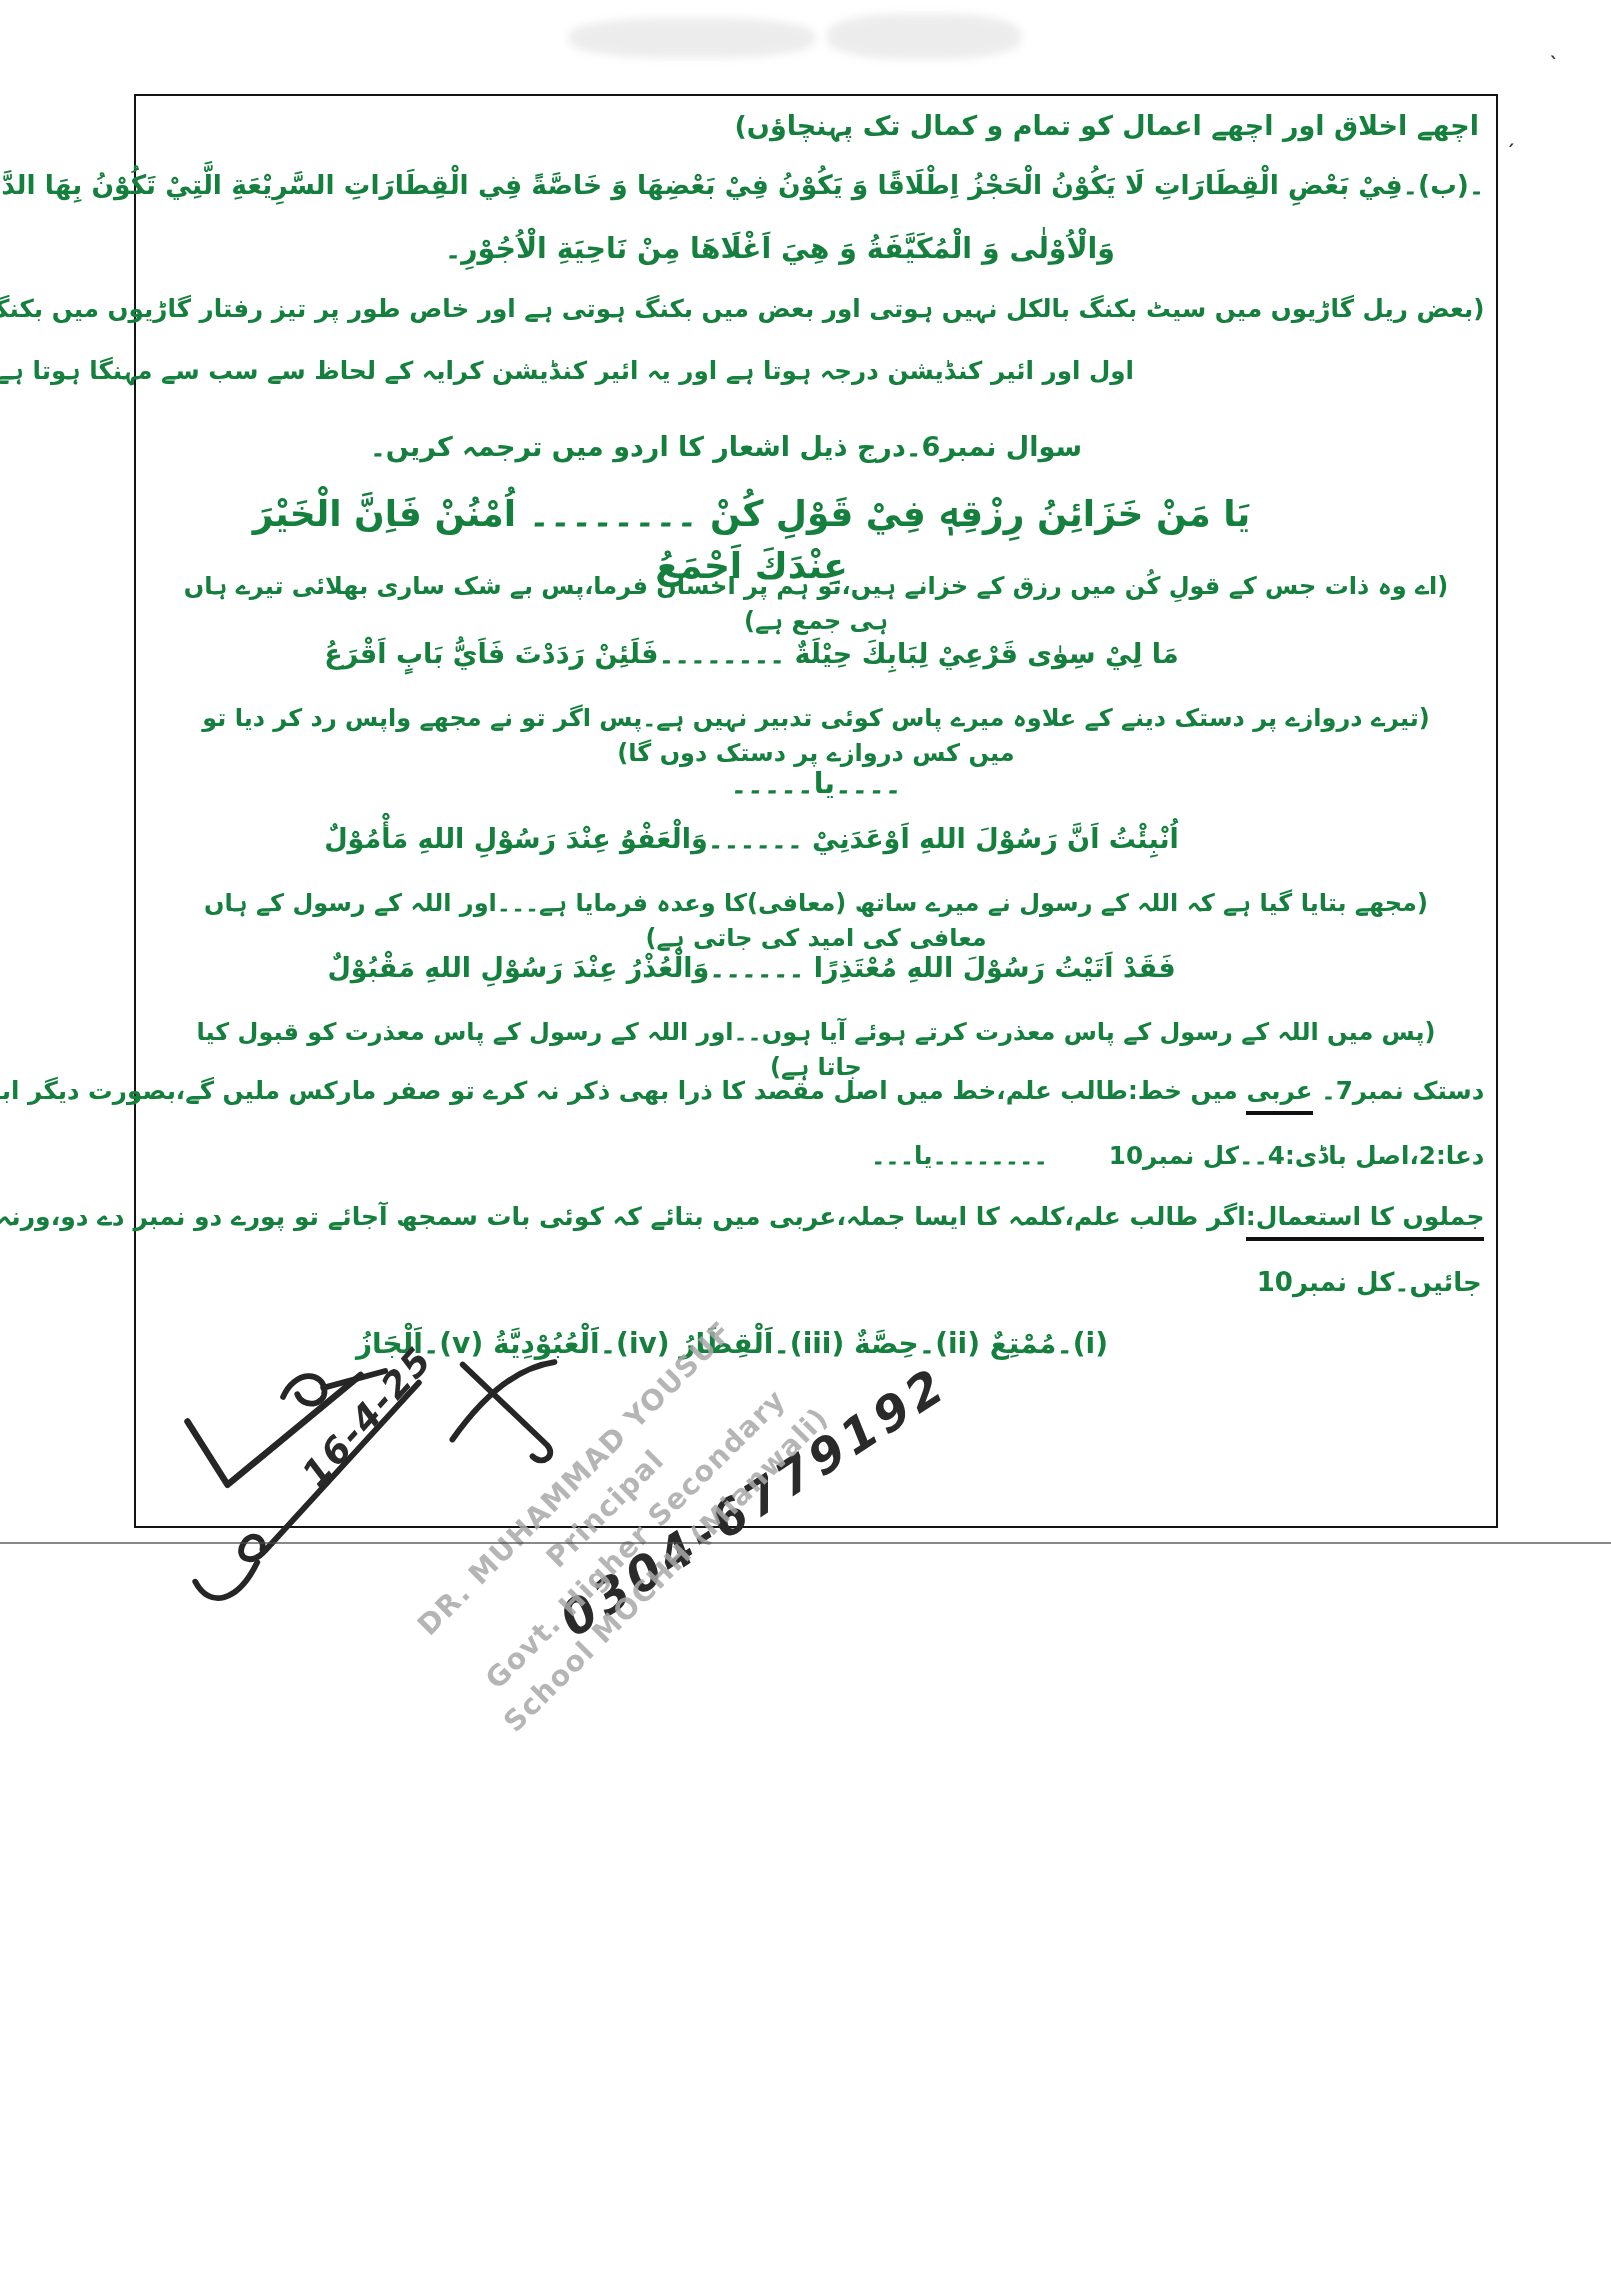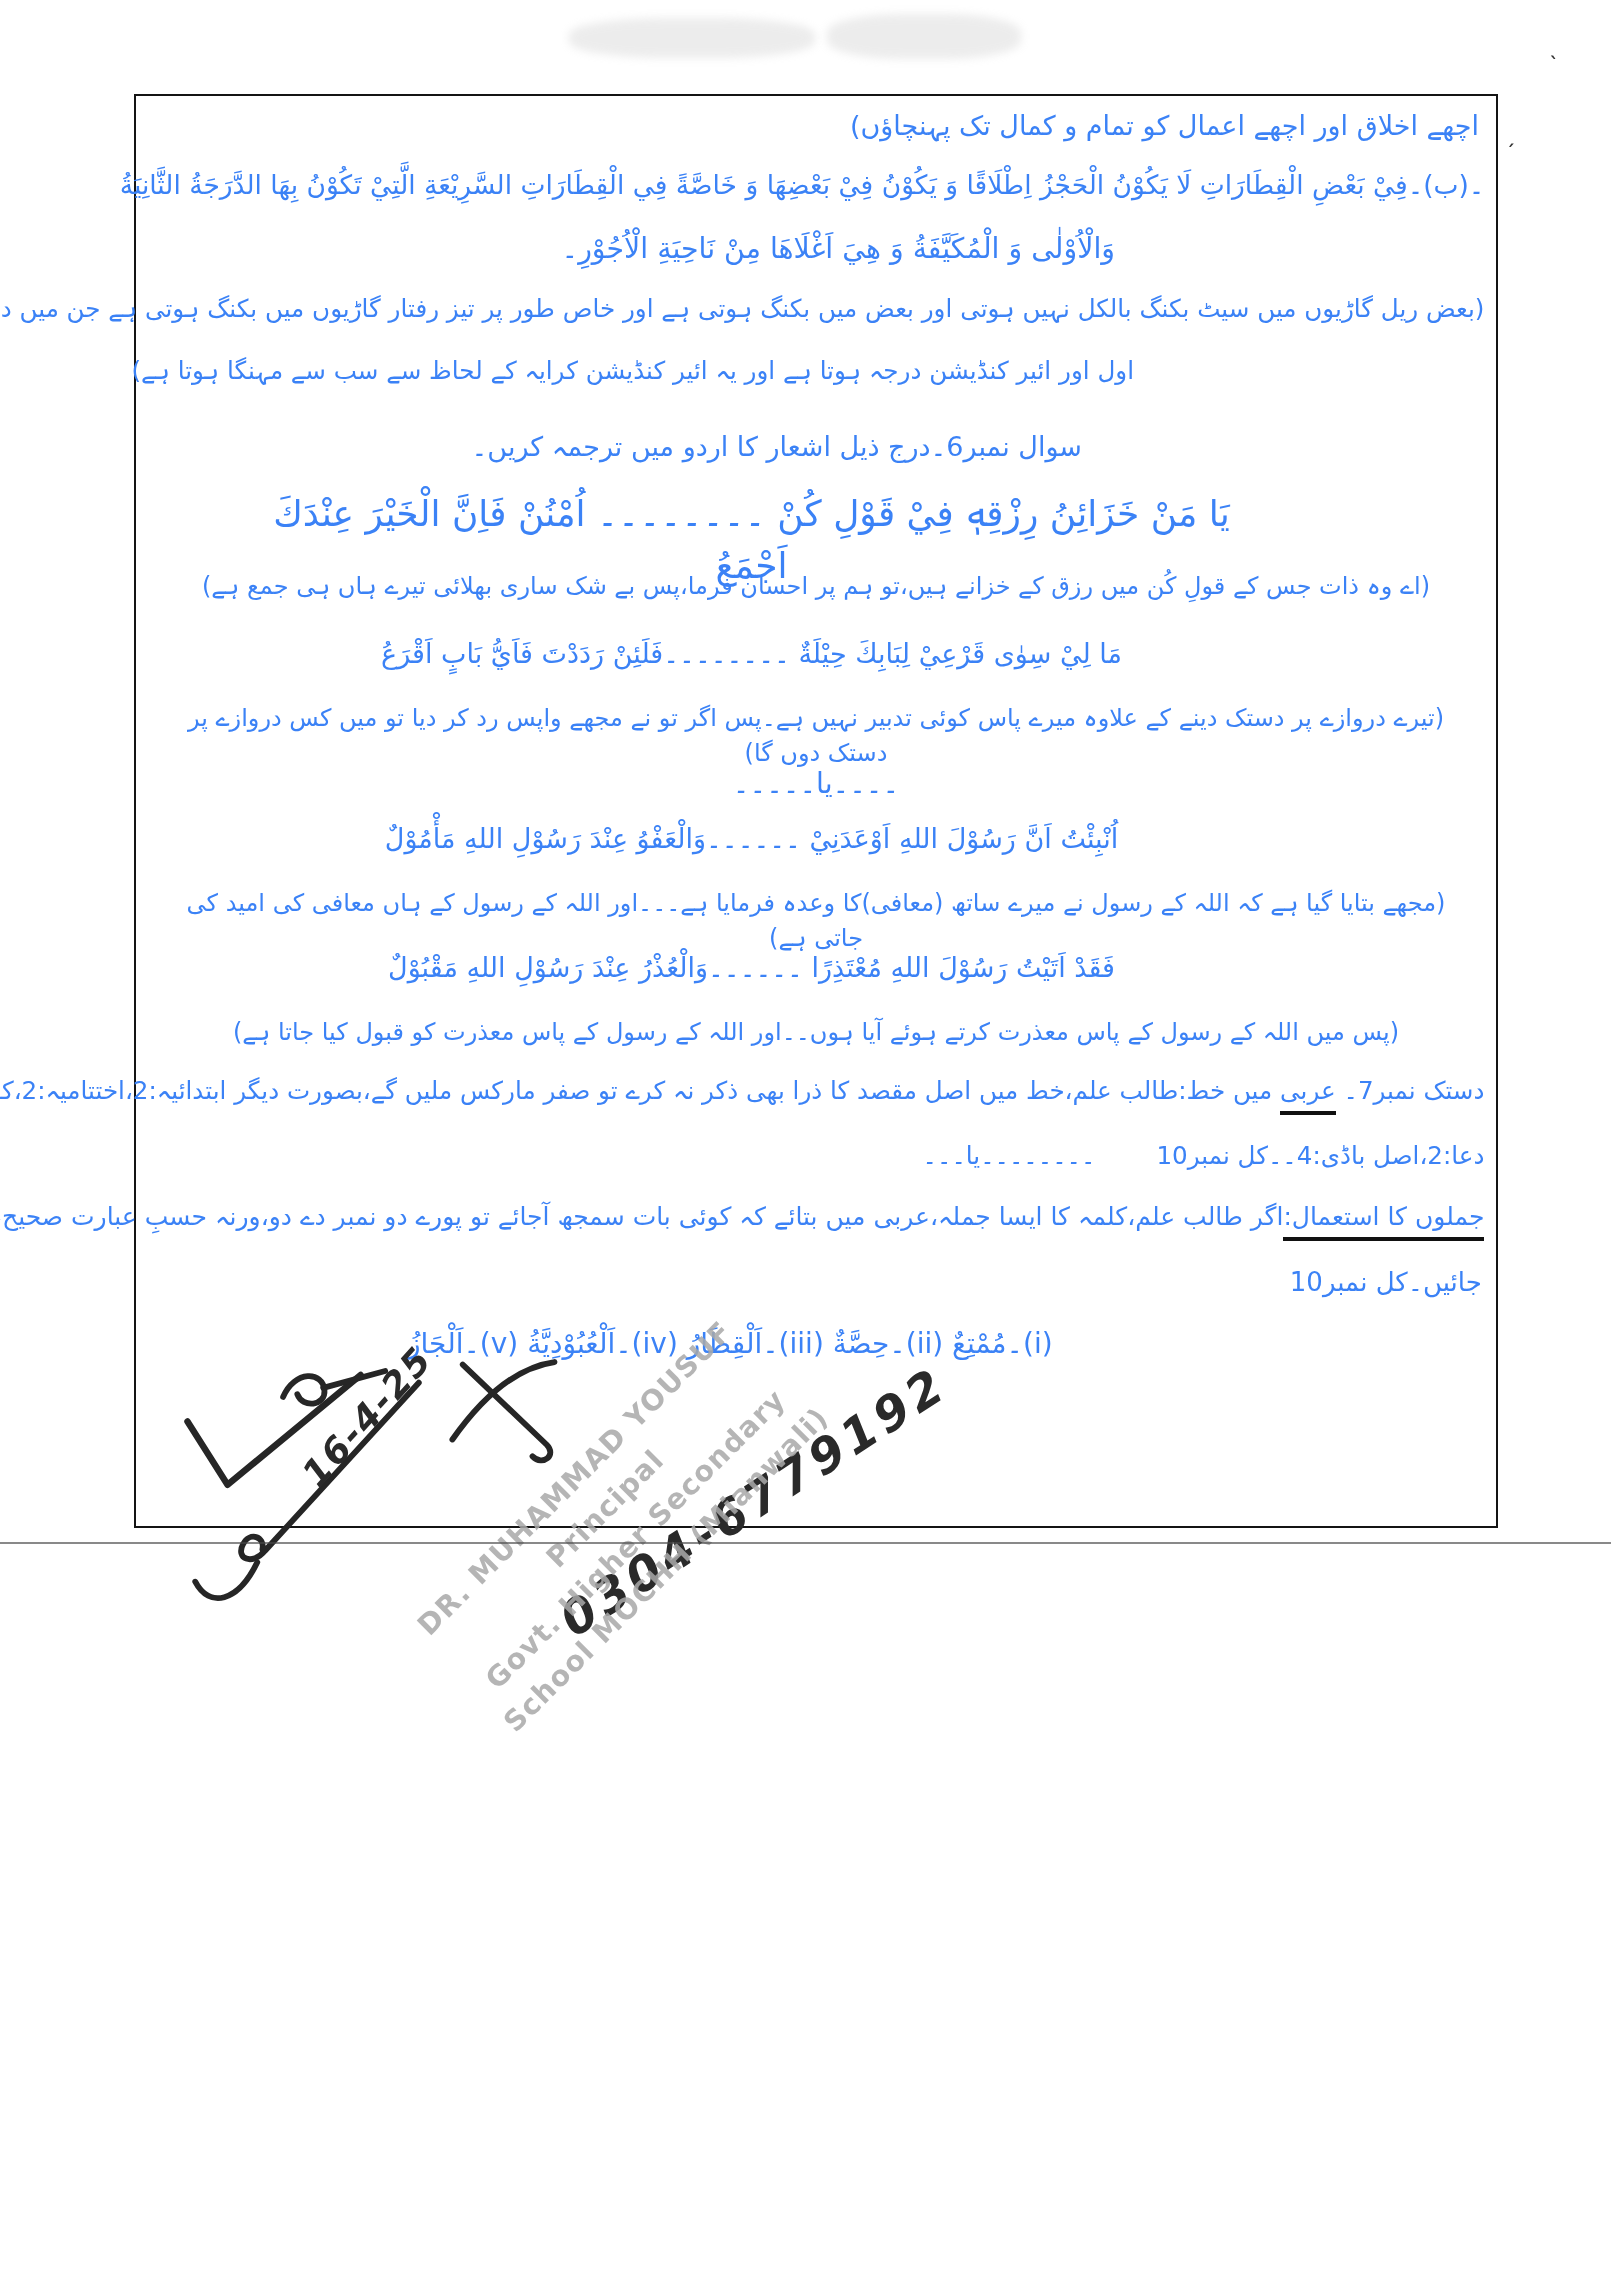--- a/index.html
+++ b/index.html
@@ -14,22 +14,22 @@
   .box{
     position:absolute;
     left:134px;top:94px;
     width:1360px;height:1430px;
     border:2.6px solid #141414;
     background:transparent;
   }
   .ln{
     position:absolute;
     direction:rtl;
-    font-weight:normal;
-    color:#3b82f6;
+    font-weight:bold;
+    color:#15803d;
     white-space:nowrap;
     line-height:1.45;
   }
   .full{right:11.6px;left:7.8px;text-align:right;}
   .ctr{right:39px;left:39px;text-align:center;white-space:normal;}
   .uline{
     border-bottom:4.5px solid #111;
     padding-bottom:6px;
   }
   .gap-left{margin-left:58px;}

